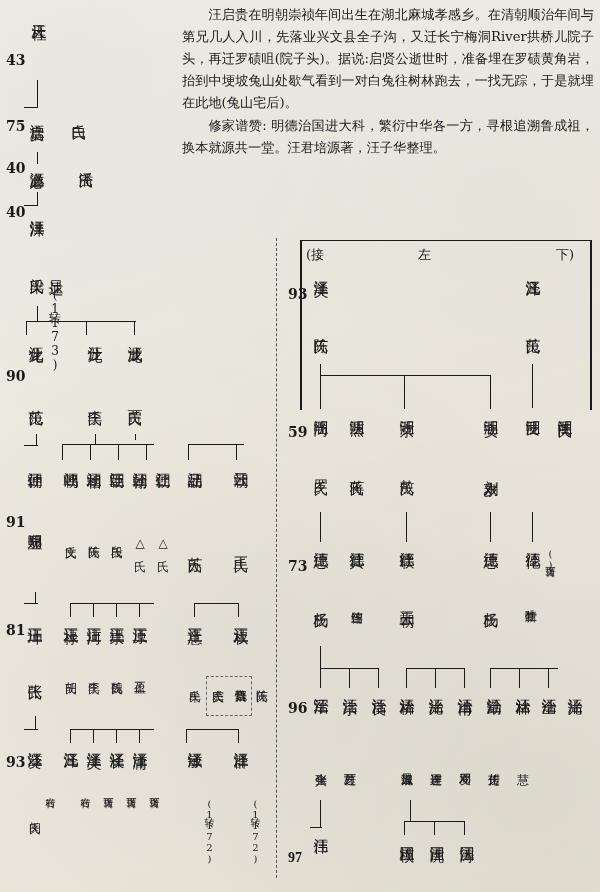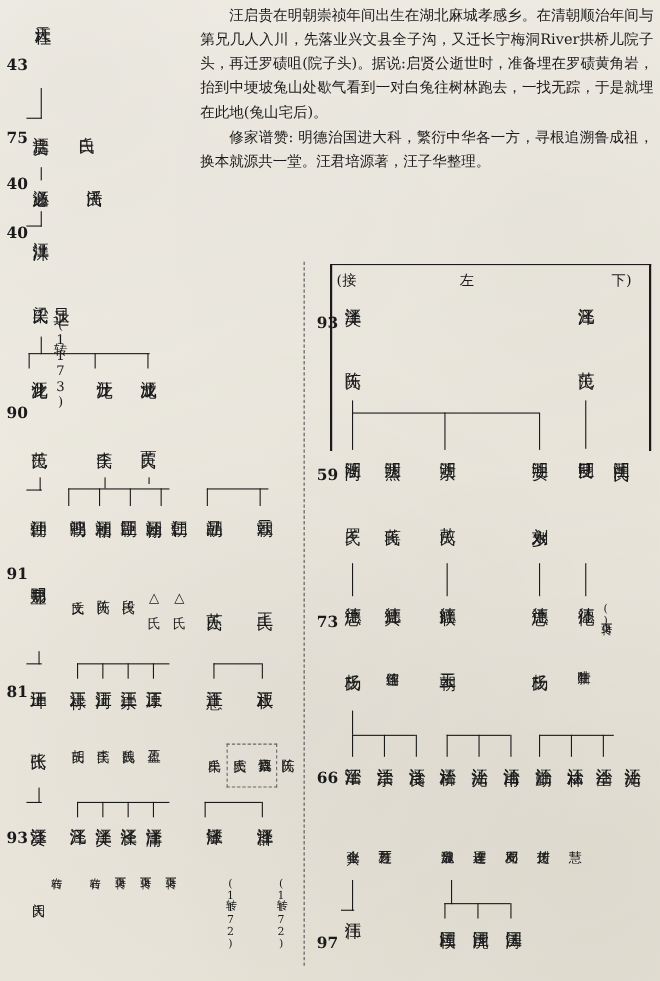--- a/index.html
+++ b/index.html
@@ -245,22 +245,22 @@
   <div class="rbox2"></div>
   <div class="rbox3"></div>
 
   <div class="rhead" style="left:306px;top:246px;">(接</div>
   <div class="rhead" style="left:418px;top:246px;">左</div>
   <div class="rhead" style="left:556px;top:246px;">下)</div>
 
   <div class="gen" style="left:288px;top:286px;">93</div>
   <div class="gen" style="left:288px;top:424px;">59</div>
   <div class="gen" style="left:288px;top:558px;">73</div>
-  <div class="gen" style="left:288px;top:700px;">66</div>
-  <div class="gen" style="left:288px;top:850px;">97</div>
+  <div class="gen" style="left:288px;top:700px;">96</div>
+  <div class="gen" style="left:288px;top:850px;font-family:Liberation Serif, serif;">97</div>
 
   <div class="node v" style="left:312px;top:268px;">汪泽美</div>
   <div class="node v" style="left:312px;top:326px;">陈氏</div>
   <div class="node v" style="left:524px;top:268px;">汪泽凡</div>
   <div class="node v" style="left:524px;top:326px;">范氏</div>
 
   <div class="ln v" style="left:320px;top:364px;height:12px;"></div>
   <div class="ln h" style="left:320px;top:375px;width:170px;"></div>
   <div class="ln v" style="left:320px;top:375px;height:34px;"></div>
   <div class="ln v" style="left:404px;top:375px;height:34px;"></div>

